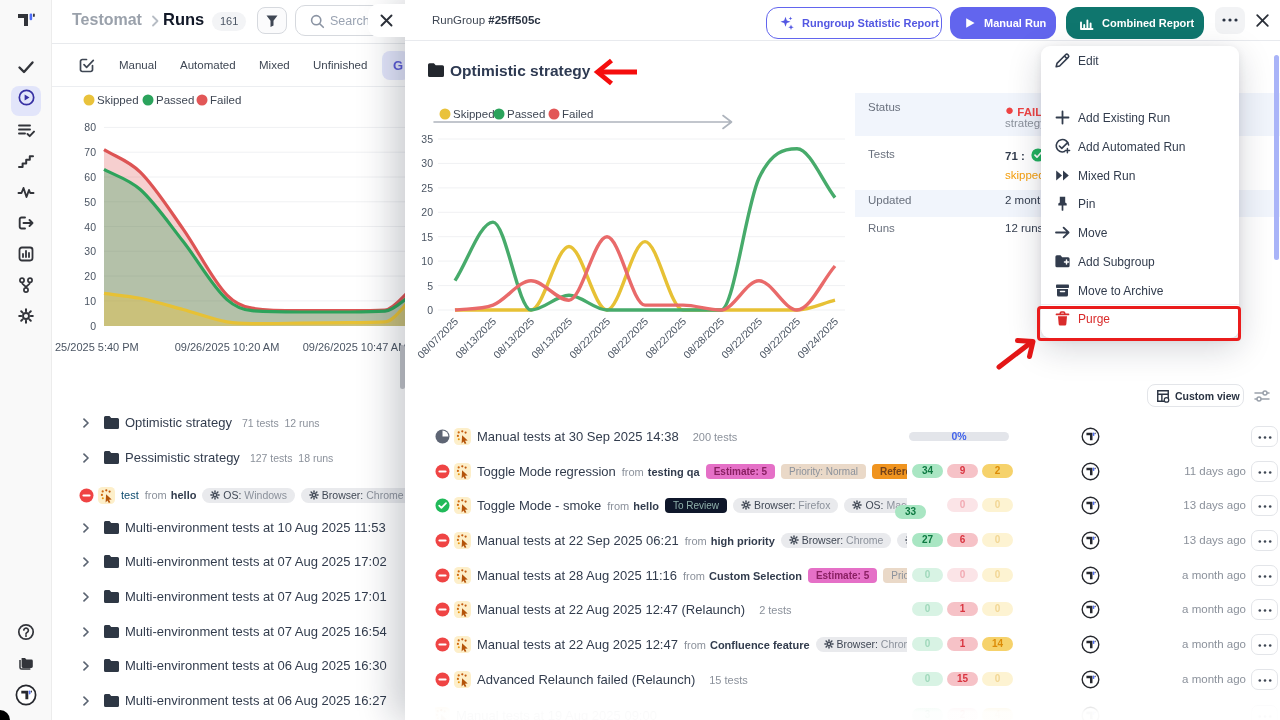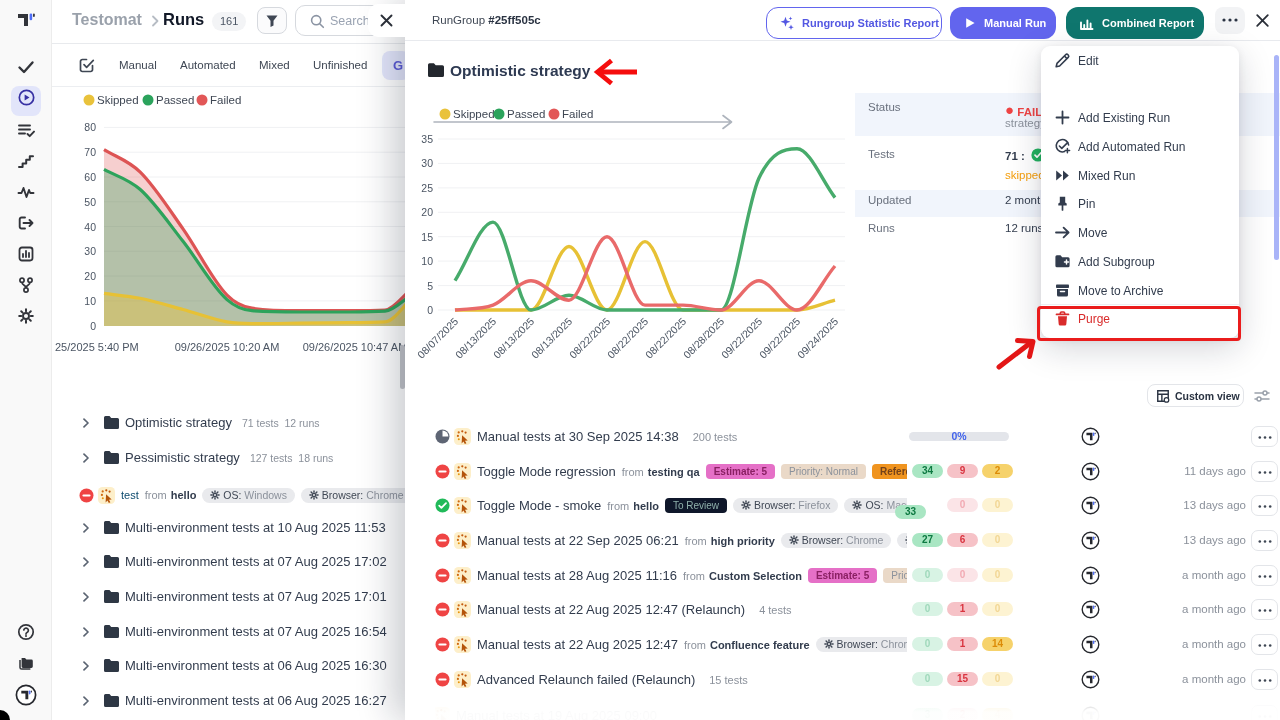--- a/index.html
+++ b/index.html
@@ -675,21 +675,21 @@
             <svg style="flex:none; margin-left:-2px;" width="17" height="17" viewBox="0 0 17 17">
               <rect x="0" y="0" width="17" height="17" rx="4.5" fill="#fdefca"></rect>
               <circle cx="4.7" cy="4.4" r="1.1" fill="#d06a10"></circle>
               <circle cx="8.3" cy="3.3" r="1.1" fill="#c2590b"></circle>
               <circle cx="11.6" cy="4.6" r="1.1" fill="#c2590b"></circle>
               <circle cx="3.9" cy="7.9" r="1.1" fill="#d06a10"></circle>
               <circle cx="4.8" cy="11.2" r="1" fill="#e8960c"></circle>
               <path d="M8.1 7.3 l5.6 5.2 -2.75 0.3 1.45 2.45 -1.55 0.85 -1.4 -2.55 -1.85 1.9 z" fill="#b4540a"></path>
             </svg>
             <span class="rtitle">Manual tests at 22 Aug 2025 12:47 (Relaunch)</span>
-            <span class="rcount" style="margin-left:8px;">4 tests</span>
+            <span class="rcount" style="margin-left:8px;">2 tests</span>
           </div>
           <div class="cnt cg0" style="left:507px; top:10px;">0</div>
           <div class="cnt cr" style="left:542px; top:10px;">1</div>
           <div class="cnt cy0" style="left:577px; top:10px;">0</div>
           <svg class="tcircle" style="left:676px; top:8px;" viewBox="0 0 22 22">
             <circle cx="11" cy="11" r="9.6" fill="#fff" stroke="#26282e" stroke-width="1.6"></circle>
             <path d="M6.3 6.8 h7 v8.4 h-2.9 v-5.6 h-4.1 z" fill="#26282e"></path>
             <rect x="13.8" y="6.4" width="1.7" height="4" rx="0.8" fill="#4f6ef7"></rect>
             <rect x="15.9" y="6.4" width="1" height="2" rx="0.5" fill="#26282e"></rect>
           </svg>

